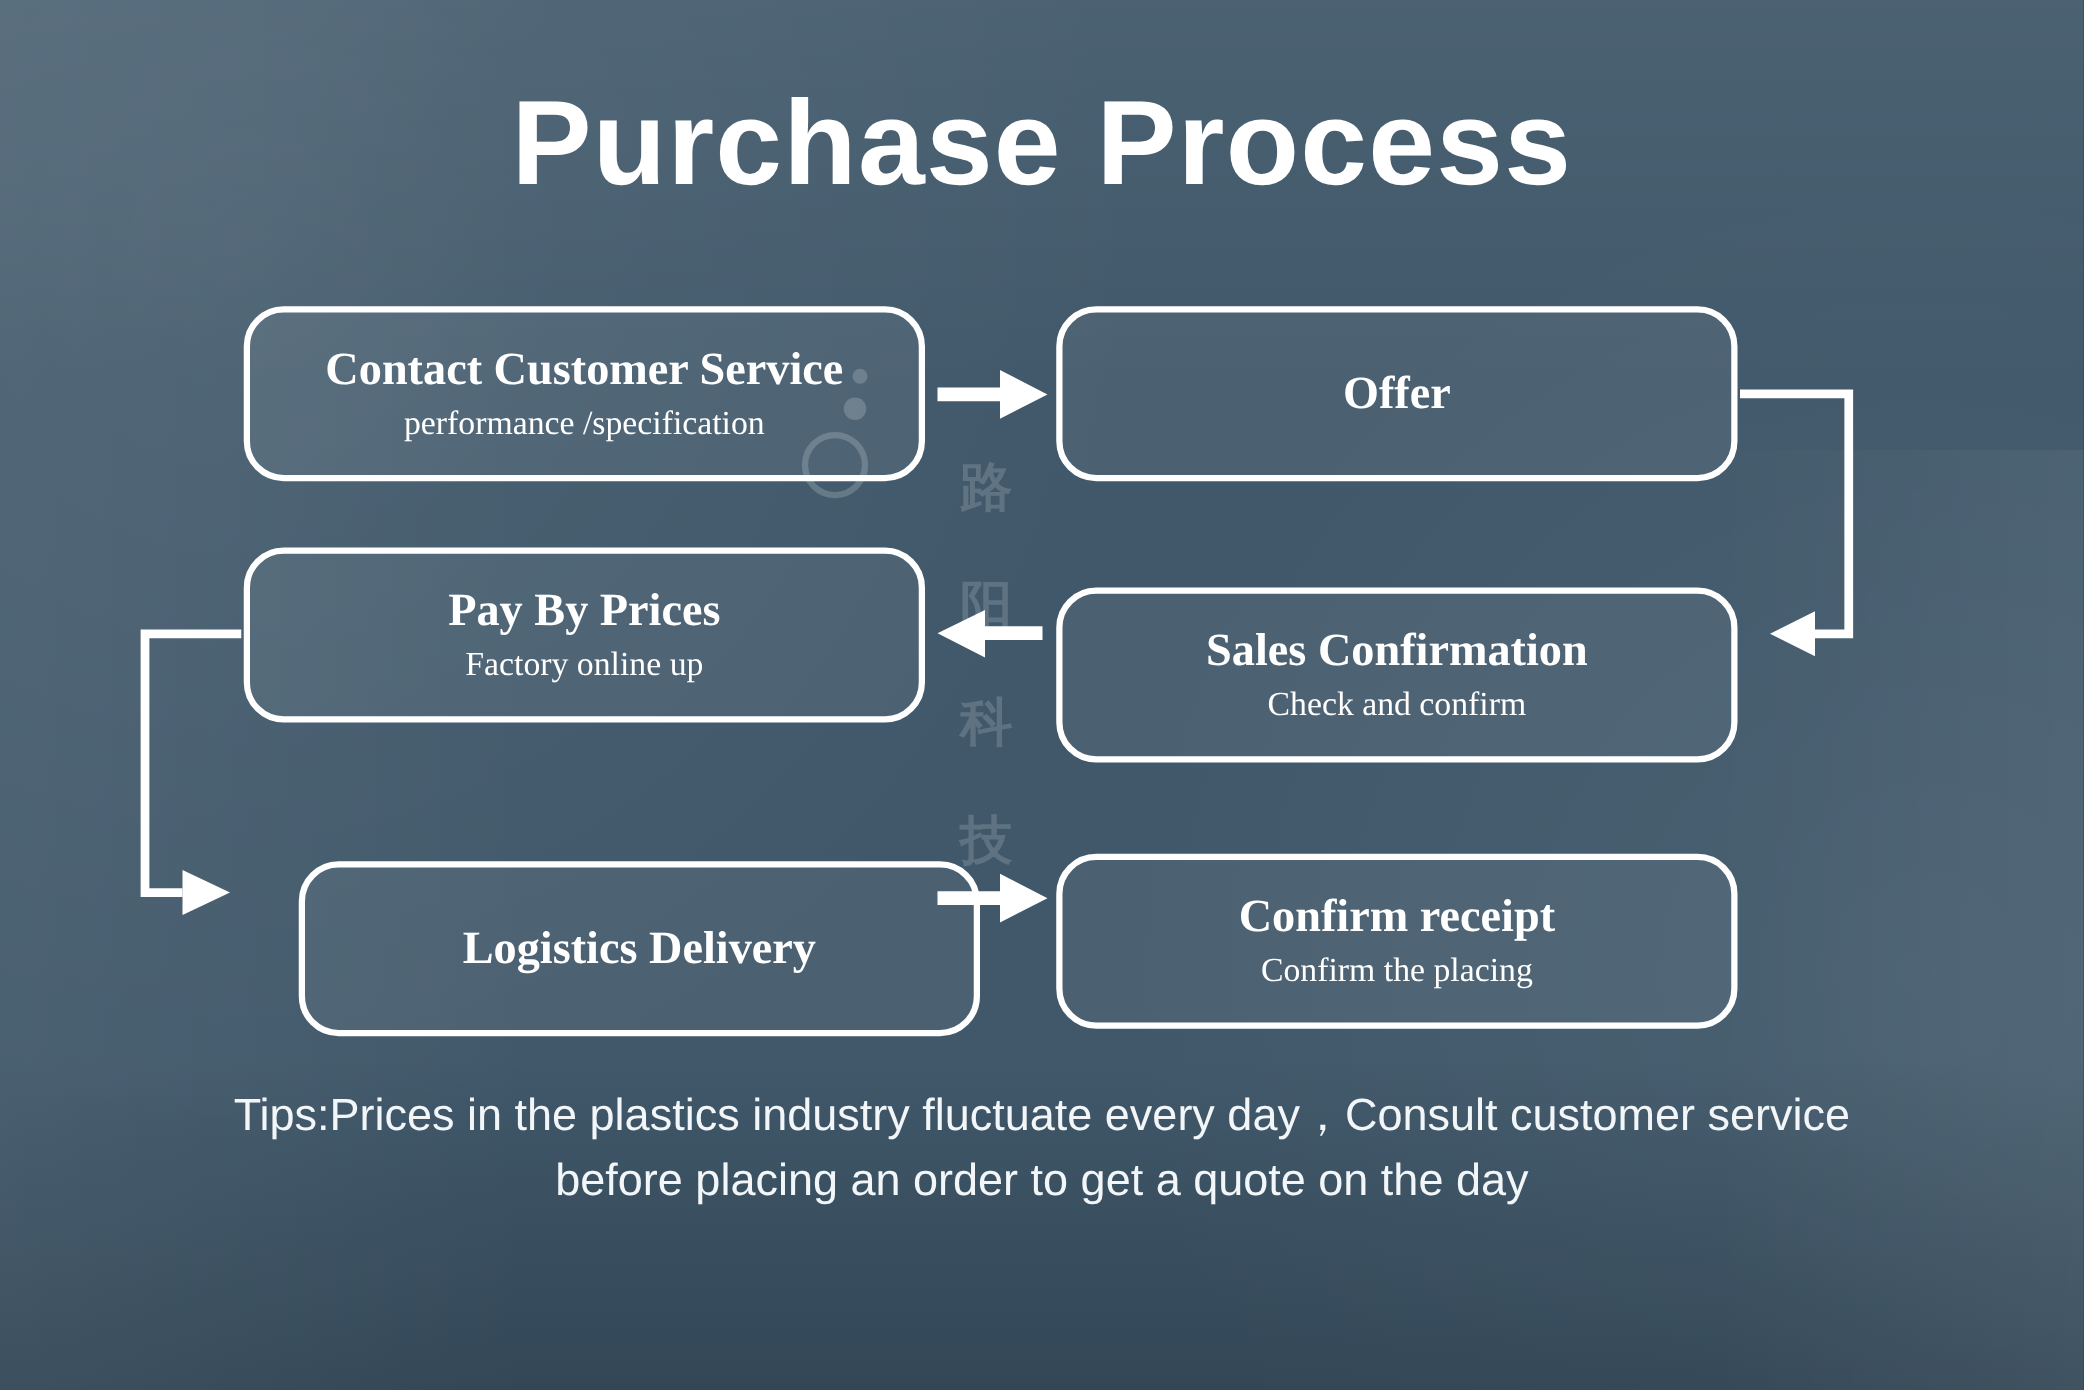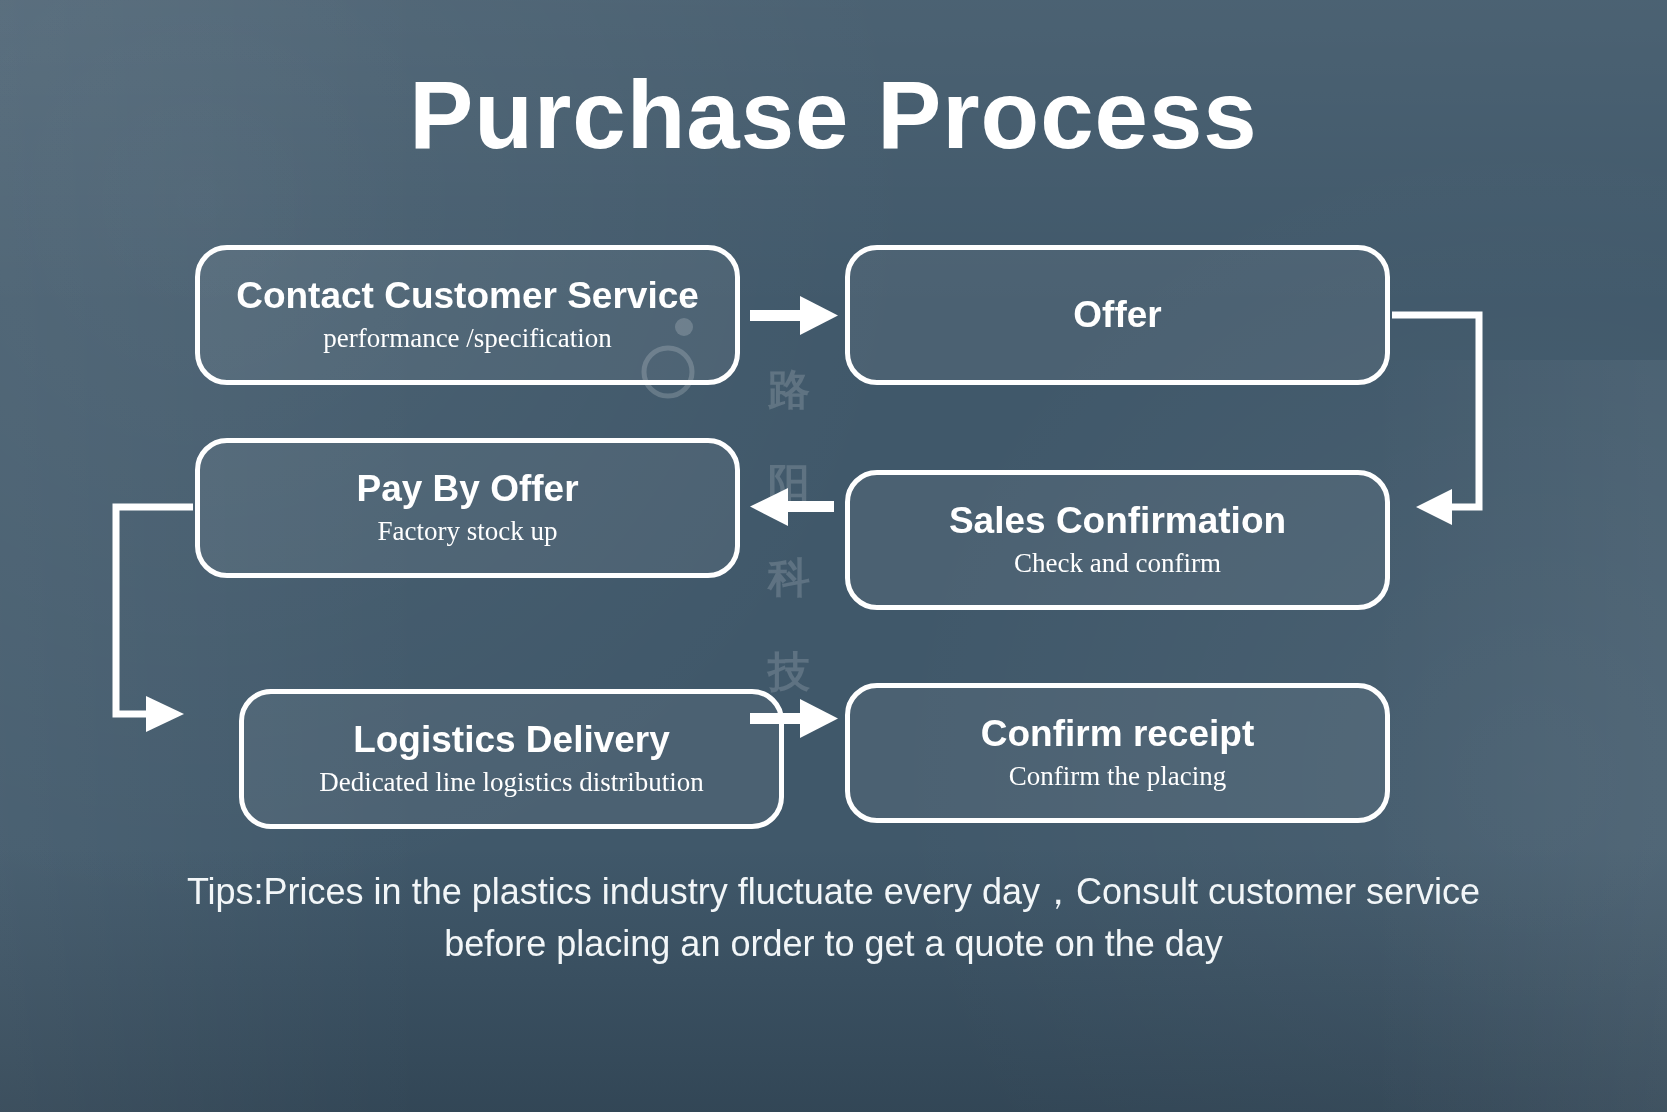--- a/index.html
+++ b/index.html
@@ -48,21 +48,21 @@
     position: absolute;
     width: 545px; height: 140px;
     border: 5px solid #ffffff;
     border-radius: 32px;
     background: rgba(255,255,255,0.06);
     display: flex; flex-direction: column;
     align-items: center; justify-content: center;
     gap: 7px;
     text-align: center;
   }
-  .step-title { font-size: 37px; font-weight: 700; line-height: 1.1; }
+  .step-title { font-size: 37px; font-weight: 700; line-height: 1.1; font-family: Liberation Serif, serif; }
   .step-sub   { font-size: 27px; font-weight: 400; line-height: 1.1; font-family: Liberation Serif, serif; }
 
   .pos-1 { left: 195px; top: 245px; }
   .pos-2 { left: 845px; top: 245px; }
   .pos-3 { left: 195px; top: 438px; }
   .pos-4 { left: 845px; top: 438px; margin-top: 32px; }
   .pos-5 { left: 195px; top: 689px; margin-left: 44px; }
   .pos-6 { left: 845px; top: 652px; margin-top: 31px; }
 
   .arrows {
@@ -104,32 +104,31 @@
   <div class="step-box pos-1">
     <div class="step-title">Contact Customer Service</div>
     <div class="step-sub">performance /specification</div>
   </div>
 
   <div class="step-box pos-2">
     <div class="step-title">Offer</div>
   </div>
 
   <div class="step-box pos-3">
-    <div class="step-title">Pay By Offer</div>
-    <div class="step-sub">Factory stock up</div>
+    <div class="step-title">Pay By Prices</div>
+    <div class="step-sub">Factory online up</div>
   </div>
 
   <div class="step-box pos-4">
     <div class="step-title">Sales Confirmation</div>
     <div class="step-sub">Check and confirm</div>
   </div>
 
   <div class="step-box pos-5">
     <div class="step-title">Logistics Delivery</div>
-    <div class="step-sub">Dedicated line logistics distribution</div>
   </div>
 
   <div class="step-box pos-6">
     <div class="step-title">Confirm receipt</div>
     <div class="step-sub">Confirm the placing</div>
   </div>
 
   <svg class="arrows" viewBox="0 0 1667 1112" aria-hidden="true">
 
     <g>

